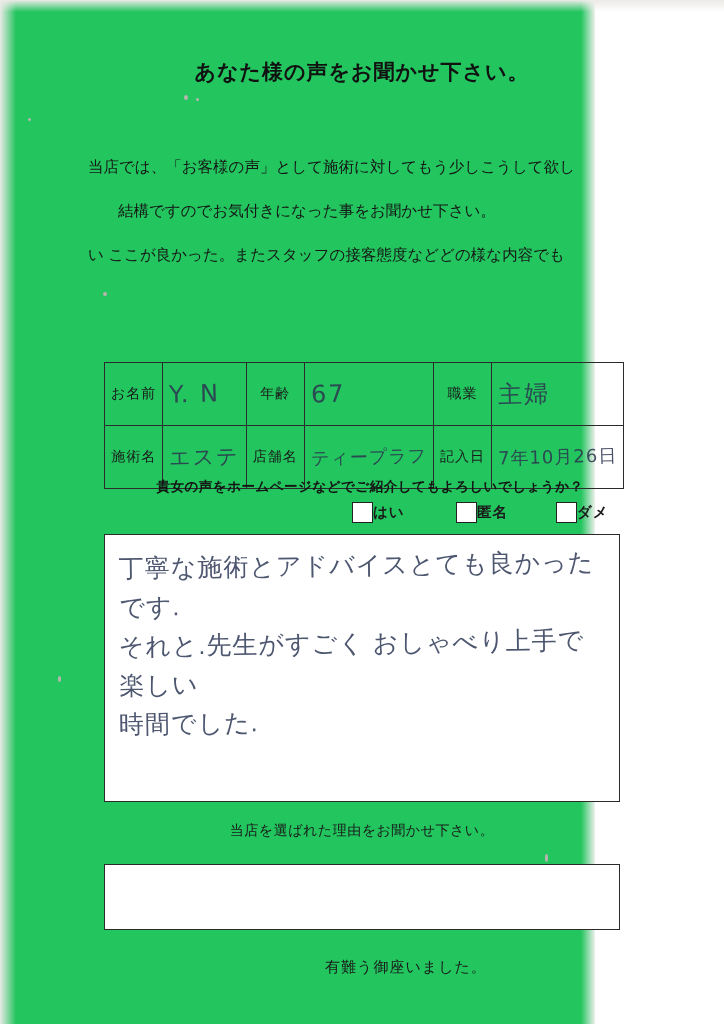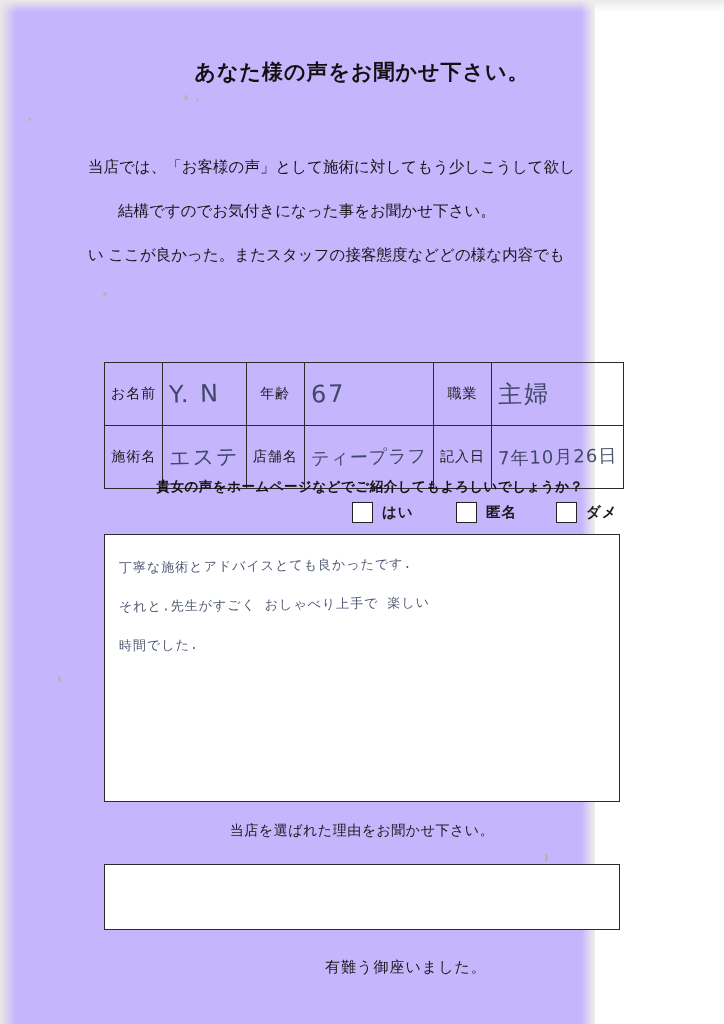--- a/index.html
+++ b/index.html
@@ -12,21 +12,21 @@
     height: 1024px;
     font-family: "Liberation Sans", sans-serif;
     color: #1a1a1a;
     position: relative;
     overflow: hidden;
   }
   .page {
     position: relative;
     width: 595px;
     height: 1024px;
-    background: #c4b5fd;
+    background: #22c55e;
   }
   
   .scan-edge-left {
     position: absolute;
     left: 0; top: 0;
     width: 16px; height: 1024px;
     background: linear-gradient(to right, #e9e9e6, rgba(255,255,255,0));
     pointer-events: none;
   }
   .scan-edge-top {
@@ -133,21 +133,20 @@
     position: absolute;
     left: 104px;
     top: 500px;
     width: 516px;
     height: 34px;
   }
   .check-group {
     position: absolute;
     display: flex;
     align-items: center;
-    gap: 9px;
   }
   .cg1 { left: 248px; top: 2px; }
   .cg2 { left: 352px; top: 2px; }
   .cg3 { left: 452px; top: 2px; }
   .box {
     width: 19px;
     height: 19px;
     border: 1.4px solid #222;
     background: #fff;
     display: inline-block;
@@ -166,23 +165,23 @@
     width: 514px;
     height: 266px;
     border: 1.3px solid #2b2b2b;
     background: #fff;
   }
   .comment-hand {
     position: absolute;
     left: 14px;
     top: 14px;
     width: 490px;
-    font-family: Liberation Mono, monospace;
+    font-family: Liberation Sans, sans-serif;
     color: #2f3a57;
-    font-size: 13px;
+    font-size: 25px;
     line-height: 39px;
     opacity: .85;
     letter-spacing: 1px;
   }
   .comment-hand div { transform: rotate(-0.8deg); transform-origin: left center; }
 
   .reason-prompt {
     position: absolute;
     left: 0;
     top: 822px;

